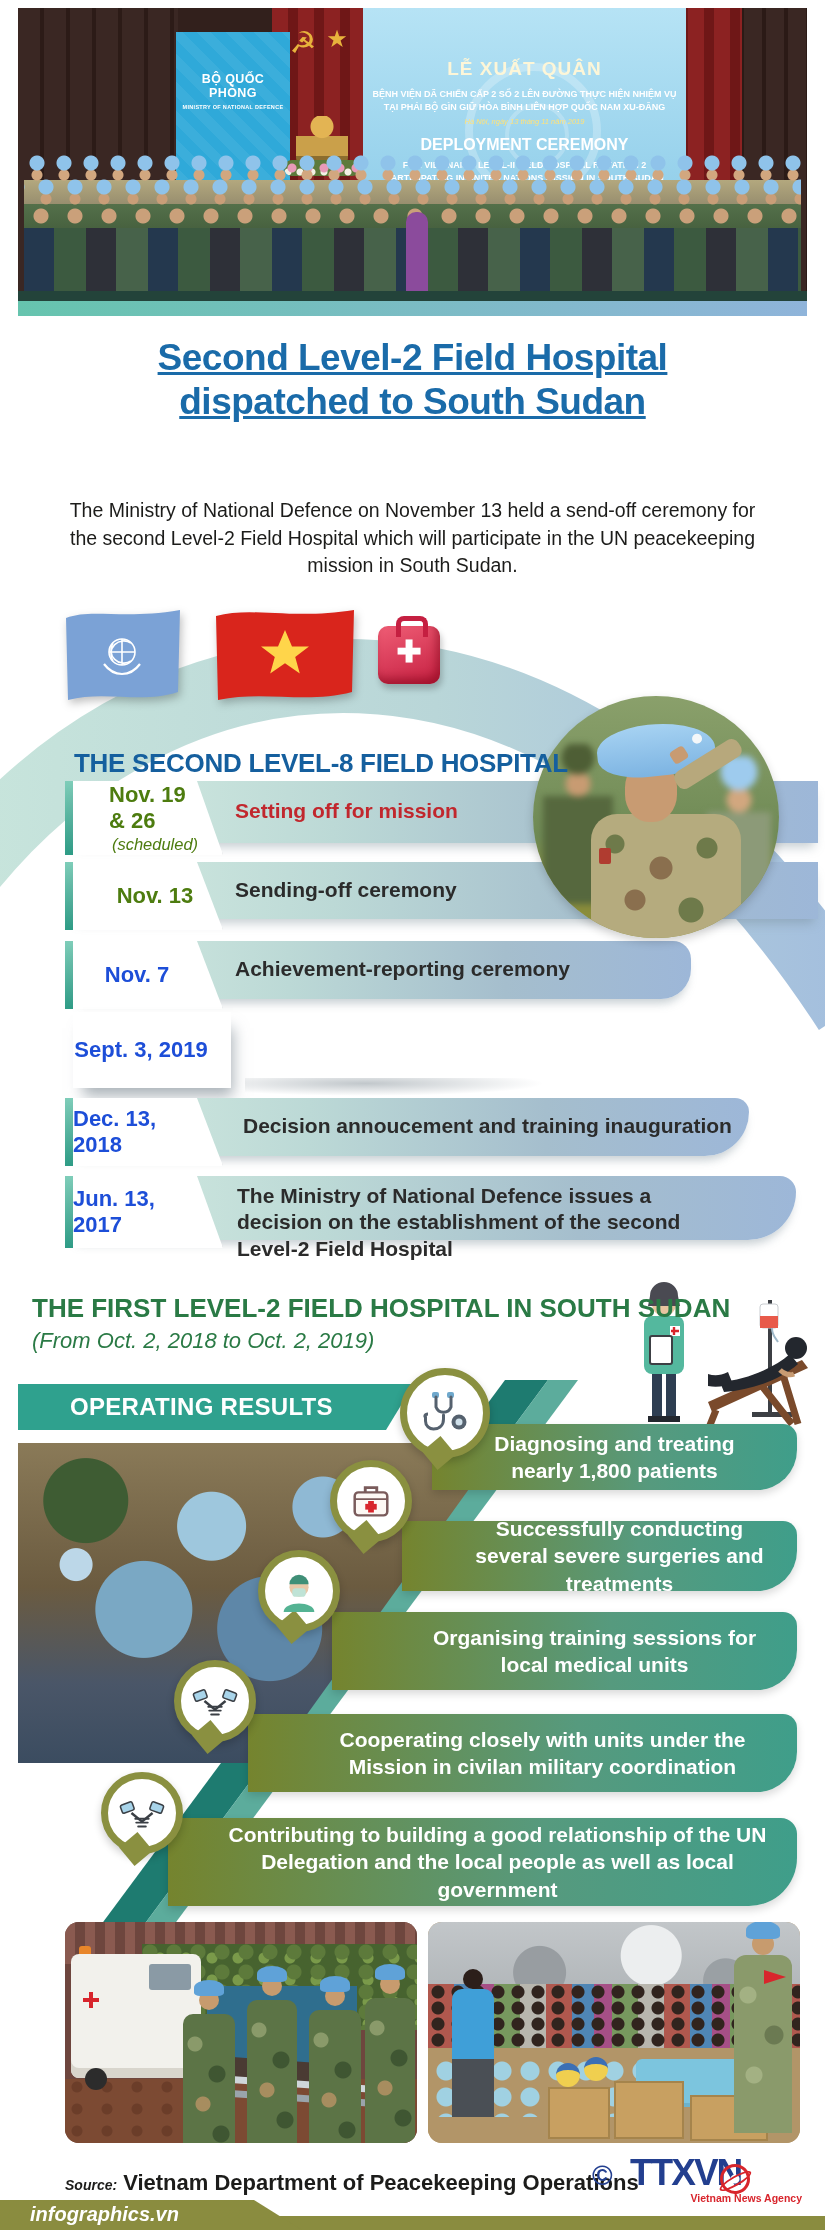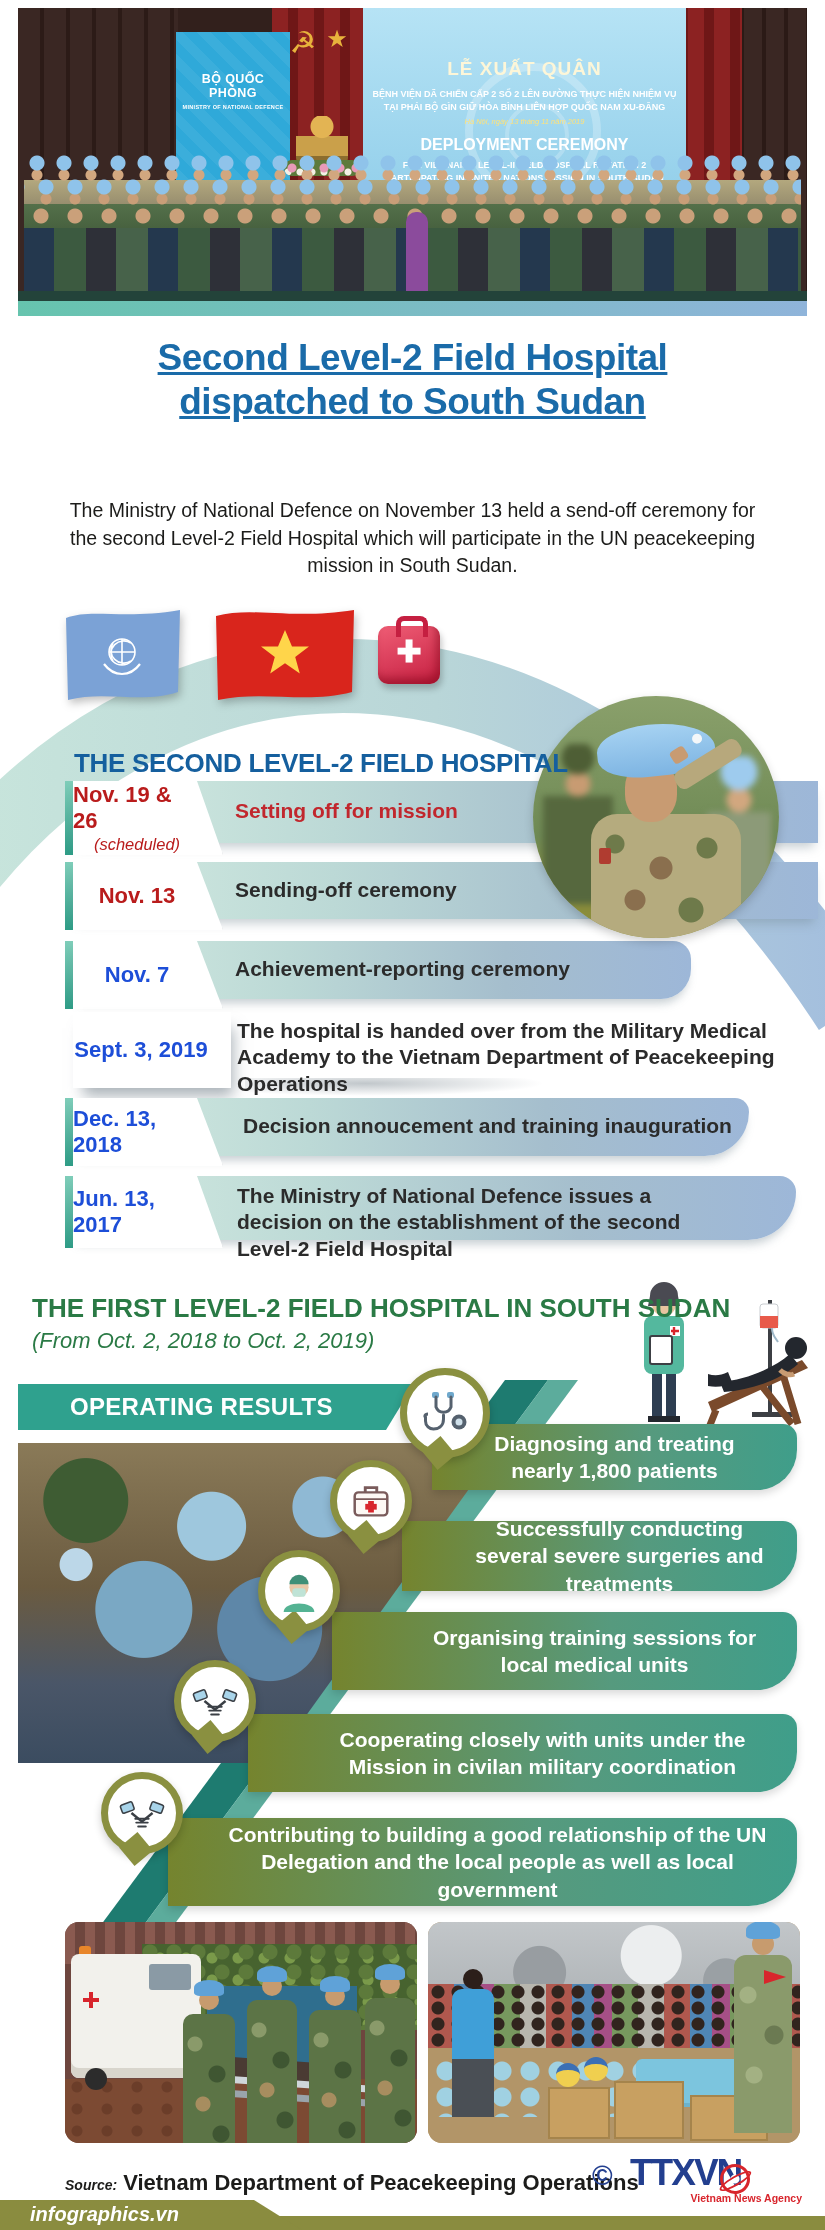--- a/index.html
+++ b/index.html
@@ -120,21 +120,21 @@
   .taccent{left:0;top:0;width:8px;background:linear-gradient(180deg,#7fcdb9,#2e9c86);}
   .tbar{position:absolute;left:8px;top:0;
     background:linear-gradient(90deg,#d3ebe1 0%,#bcd9d6 35%,#a5becd 70%,#9db7d8 100%);
     box-shadow:0 8px 10px -4px rgba(110,130,140,.4);}
   .tdate{position:absolute;left:8px;top:0;background:#fff;
     clip-path:polygon(0 0,calc(100% - 26px) 0,100% 100%,0 100%);
     box-shadow:8px 10px 12px -4px rgba(100,115,125,.5);
     display:flex;flex-direction:column;justify-content:center;align-items:center;padding-right:22px;box-sizing:border-box;}
   .tdate .d1{font-size:22px;font-weight:bold;}
   .tdate .d2{font-size:16.5px;font-style:italic;margin-top:1px;}
-  .red{color:#b91c1c;}
+  .red{color:#4d7c0f;padding-left:36px;}
   .dark{color:#1d4ed8;}
   .ttext{position:absolute;font-size:21px;font-weight:bold;color:#2b2b2b;line-height:1.26;}
 
   .r1{top:781px;width:760px;height:74px;}
   .r1 .taccent{height:74px;} .r1 .tbar{width:745px;height:62px;} .r1 .tdate{width:150px;height:74px;}
   .r1 .ttext{left:170px;top:17px;color:#c1272d;}
   .r2{top:862px;width:760px;height:68px;}
   .r2 .taccent{height:68px;} .r2 .tbar{width:745px;height:57px;} .r2 .tdate{width:150px;height:68px;}
   .r2 .ttext{left:170px;top:15px;}
   .r3{top:941px;width:640px;height:68px;}
@@ -338,21 +338,21 @@
       <path d="M47 48 h26 M60 35 v26 M51 39 a13 13 0 0 0 18 18 M51 57 a13 13 0 0 1 18 -18"></path>
       <path d="M42 60 c6 8 12 10 18 10 c6 0 12 -2 18 -10" stroke-width="2.2"></path>
     </g>
   </svg>
   <svg class="c vnflag" viewBox="0 0 146 104">
     <path d="M4,12 C 40,2 80,16 142,6 L140,88 C 95,100 50,86 6,96 Z" fill="#d9251c"></path>
     <polygon transform="translate(73,50)" fill="#ffd54a" points="0,-24 7,-7.4 24,-7.4 10.2,2.9 14.8,19.4 0,9.2 -14.8,19.4 -10.2,2.9 -24,-7.4 -7,-7.4"></polygon>
   </svg>
   <div class="c medkit"></div>
 
-  <div class="c h2blue">THE SECOND LEVEL-2 FIELD HOSPITAL</div>
+  <div class="c h2blue">THE SECOND LEVEL-8 FIELD HOSPITAL</div>
 
   <div class="c oval">
     <div class="c ov-blur1"></div>
     <div class="c ov-blur2"></div>
     <div class="c ov-torso"></div>
     <div class="c ov-face"></div>
     <div class="c ov-beret"></div>
     <div class="c ov-arm"></div>
     <div class="c ov-hand"></div>
   </div>
@@ -380,21 +380,20 @@
     <div class="tdate">
       <div class="d1 dark">Nov. 7</div>
     </div>
     <div class="ttext">Achievement-reporting ceremony</div>
   </div>
   <div class="trow r4">
     <div class="tdate">
       <div class="d1 dark">Sept. 3, 2019</div>
     </div>
     <div class="pshadow"></div>
-    <div class="ttext">The hospital is handed over from the Military Medical Academy to the Vietnam Department of Peacekeeping Operations</div>
   </div>
   <div class="trow r5">
     <div class="c taccent"></div>
     <div class="tbar"></div>
     <div class="tdate">
       <div class="d1 dark">Dec. 13, 2018</div>
     </div>
     <div class="ttext">Decision annoucement and training inauguration</div>
   </div>
   <div class="trow r6">

